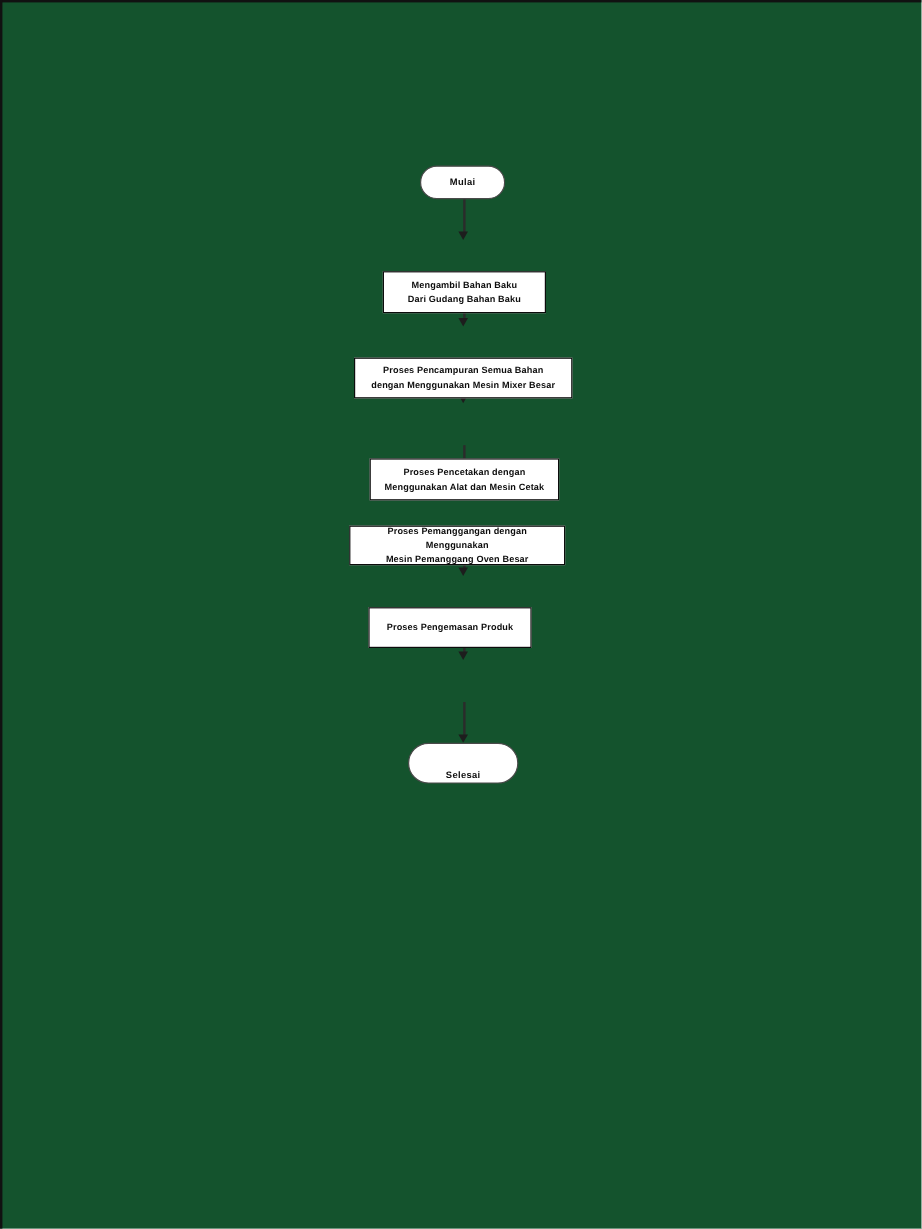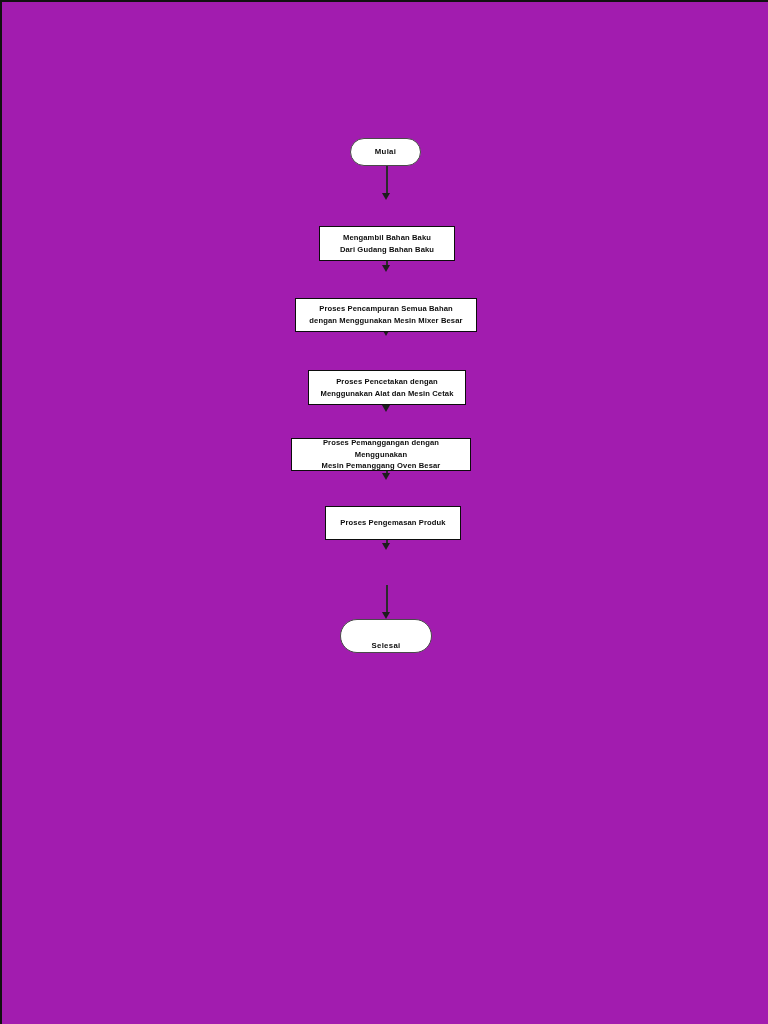--- a/index.html
+++ b/index.html
@@ -13,21 +13,21 @@
     font-family: "Liberation Sans", sans-serif;
     position: relative;
     overflow: hidden;
   }
   #page {
     position: absolute;
     left: 0;
     top: 0;
     width: 768px;
     height: 1024px;
-    background: #a21caf;
+    background: #14532d;
     border-left: 2px solid #111111;
     border-top: 2px solid #111111;
     box-sizing: border-box;
   }
   #flowchart {
     position: absolute;
     left: 0;
     top: 0;
     width: 768px;
     height: 1024px;
@@ -119,28 +119,28 @@
         <div class="node-label">Mulai</div>
       </div>
       <div class="node process" style="left: 317px; top: 198px; width: 136px; height: 35px;">
         <div class="node-label">Mengambil Bahan Baku
 Dari Gudang Bahan Baku</div>
       </div>
       <div class="node process" style="left: 293px; top: 270px; width: 182px; height: 34px;">
         <div class="node-label">Proses Pencampuran Semua Bahan
 dengan Menggunakan Mesin Mixer Besar</div>
       </div>
-      <div class="node process" style="left: 306px; top: 342px; width: 158px; height: 35px;">
+      <div class="node process" style="left: 306px; top: 354px; width: 158px; height: 35px;">
         <div class="node-label">Proses Pencetakan dengan
 Menggunakan Alat dan Mesin Cetak</div>
       </div>
       <div class="node process" style="left: 289px; top: 410px; width: 180px; height: 33px;">
         <div class="node-label">Proses Pemanggangan dengan Menggunakan
 Mesin Pemanggang Oven Besar</div>
       </div>
-      <div class="node process" style="left: 323px; top: 478px; width: 136px; height: 34px; text-align: right;">
+      <div class="node process" style="left: 305px; top: 478px; width: 136px; height: 34px; text-align: right;">
         <div class="node-label">Proses Pengemasan Produk</div>
       </div>
       <div class="node terminator" style="left: 338px; top: 617px; width: 92px; height: 34px; align-items: flex-end;">
         <div class="node-label">Selesai</div>
       </div>
     </div>
 </div>
 
 </body></html>

